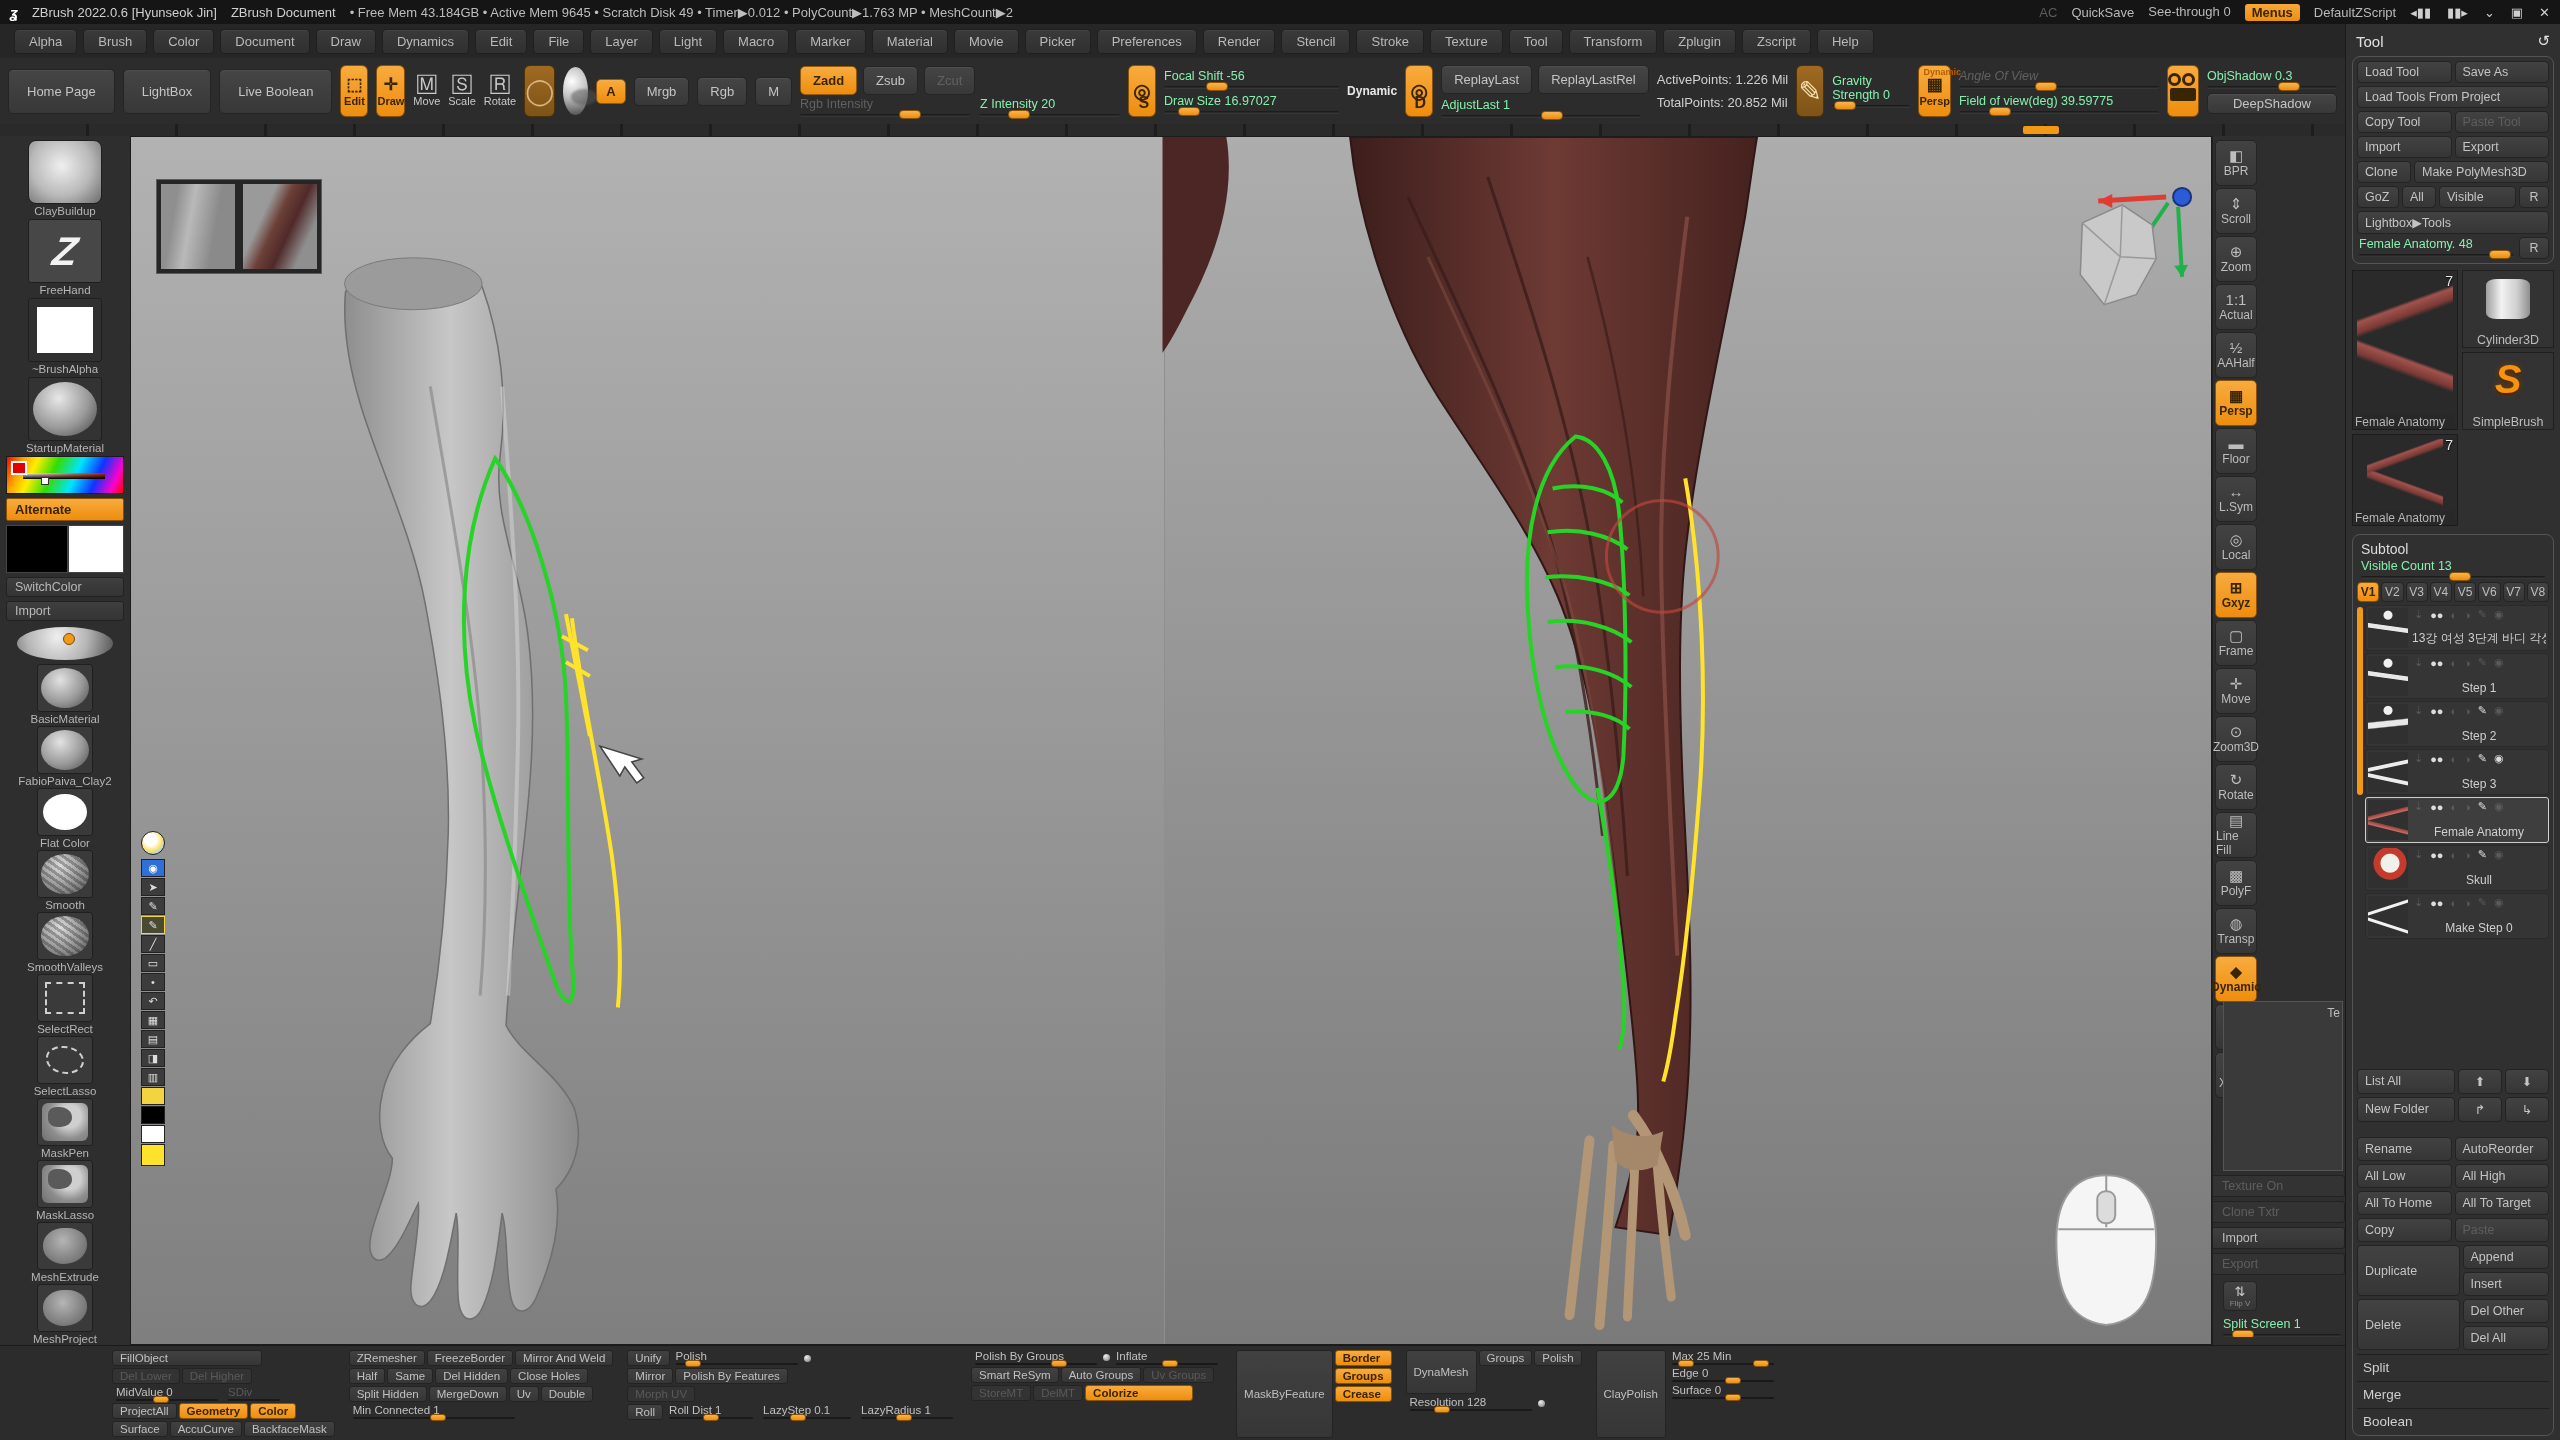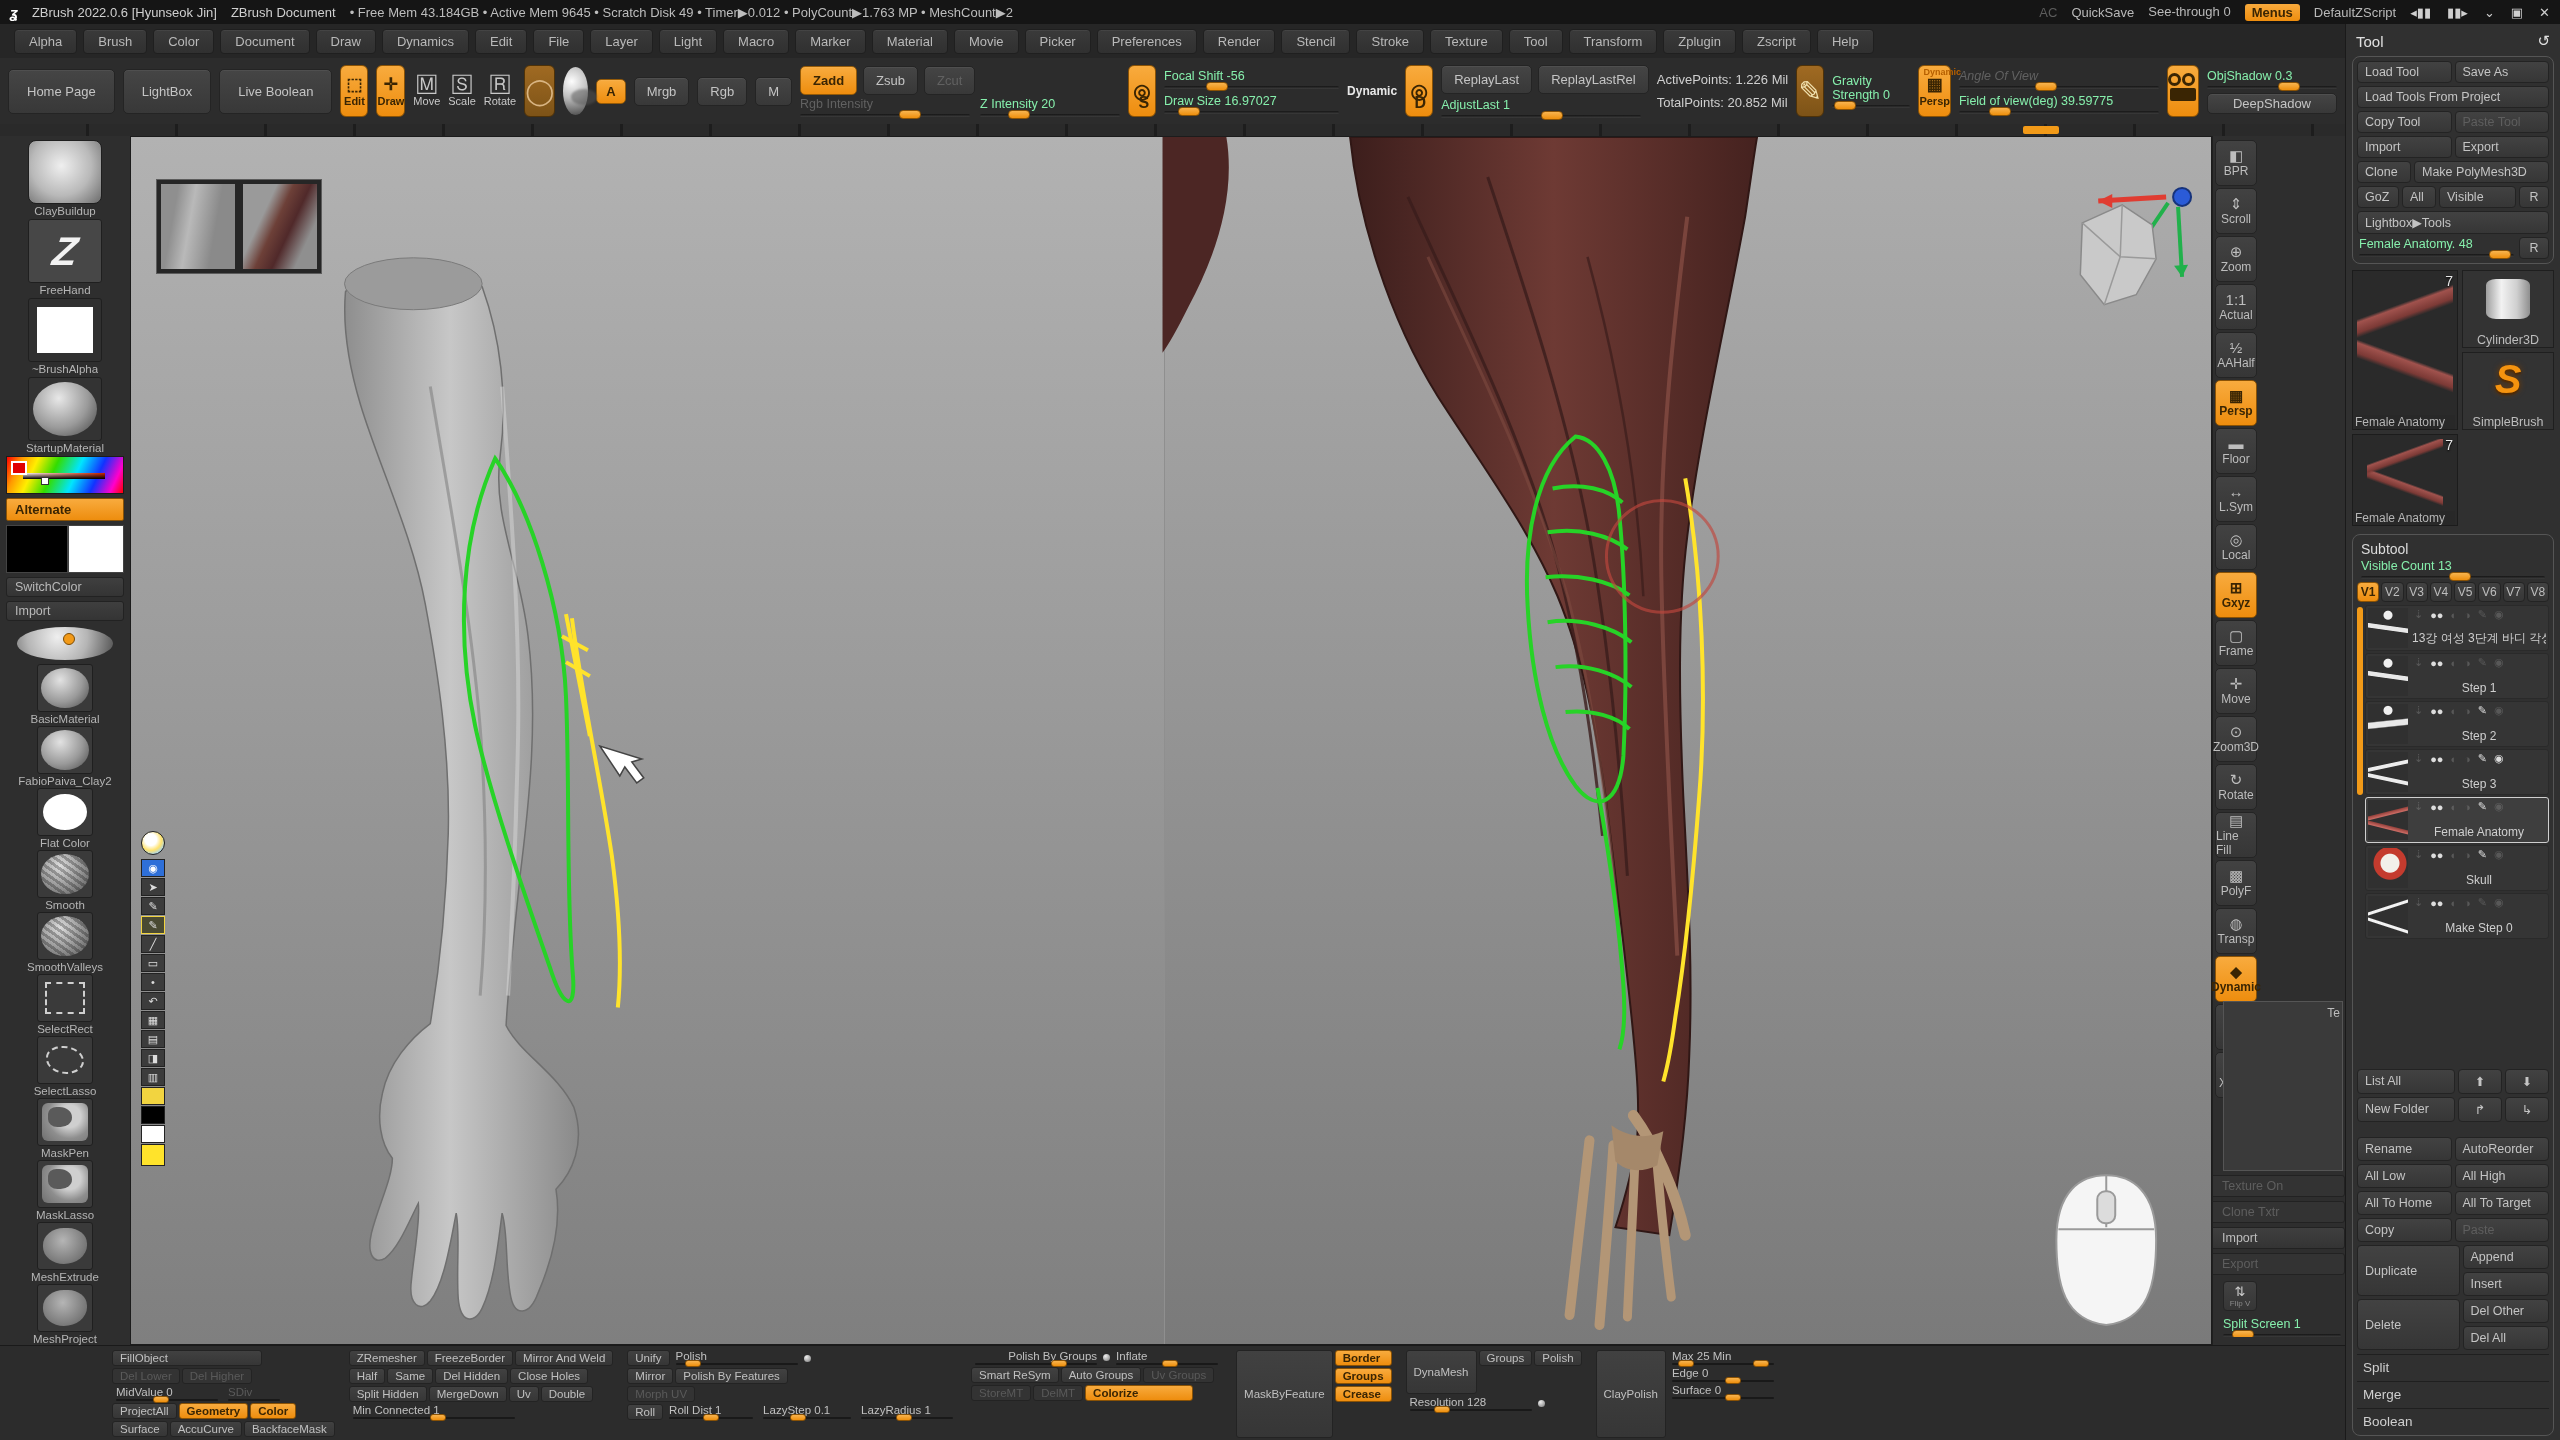--- a/index.html
+++ b/index.html
@@ -882,21 +882,21 @@
                   <i class="kn" style="left:30%;"></i>
                 </div></div>
             <div class="bp-sl" style="width:100px;"><span>LazyRadius 1</span><div class="tr">
                   <i class="kn" style="left:38%;"></i>
                 </div></div>
           </div>
         </div>
 
         <div class="bp-col">
           <div class="bp-row">
-            <div class="bp-sl" style="width:130px;text-align:right;"><span>Polish By Groups</span><div class="tr">
+            <div class="bp-sl" style="width:130px;"><span>Polish By Groups</span><div class="tr">
                   <i class="kn" style="left:62%;"></i>
                 </div></div>
             <span class="dot"></span>
             <div class="bp-sl" style="width:110px;"><span>Inflate</span><div class="tr">
                   <i class="kn" style="left:45%;"></i>
                 </div></div>
           </div>
           <div class="bp-row">
             <span class="bp-btn">Smart ReSym</span>
             <span class="bp-btn">Auto Groups</span>

